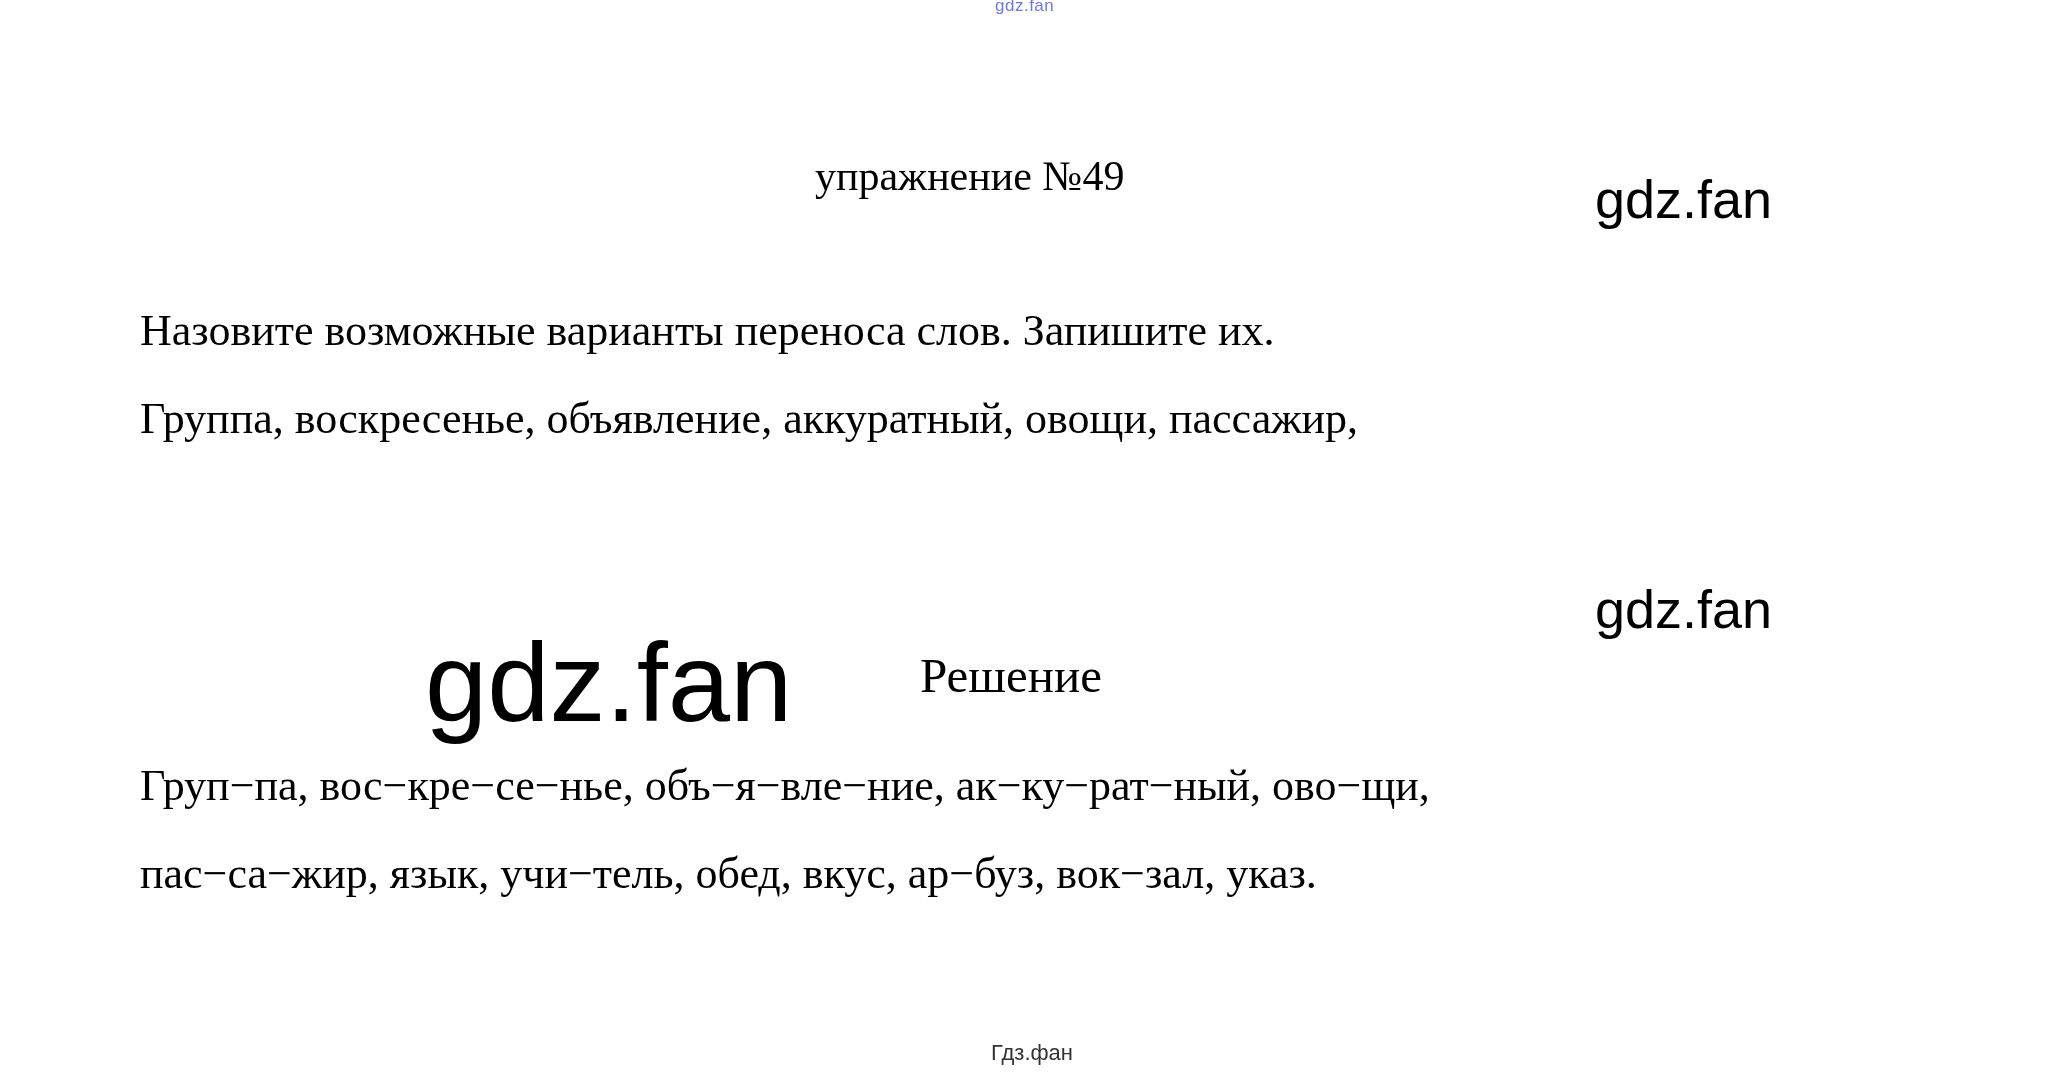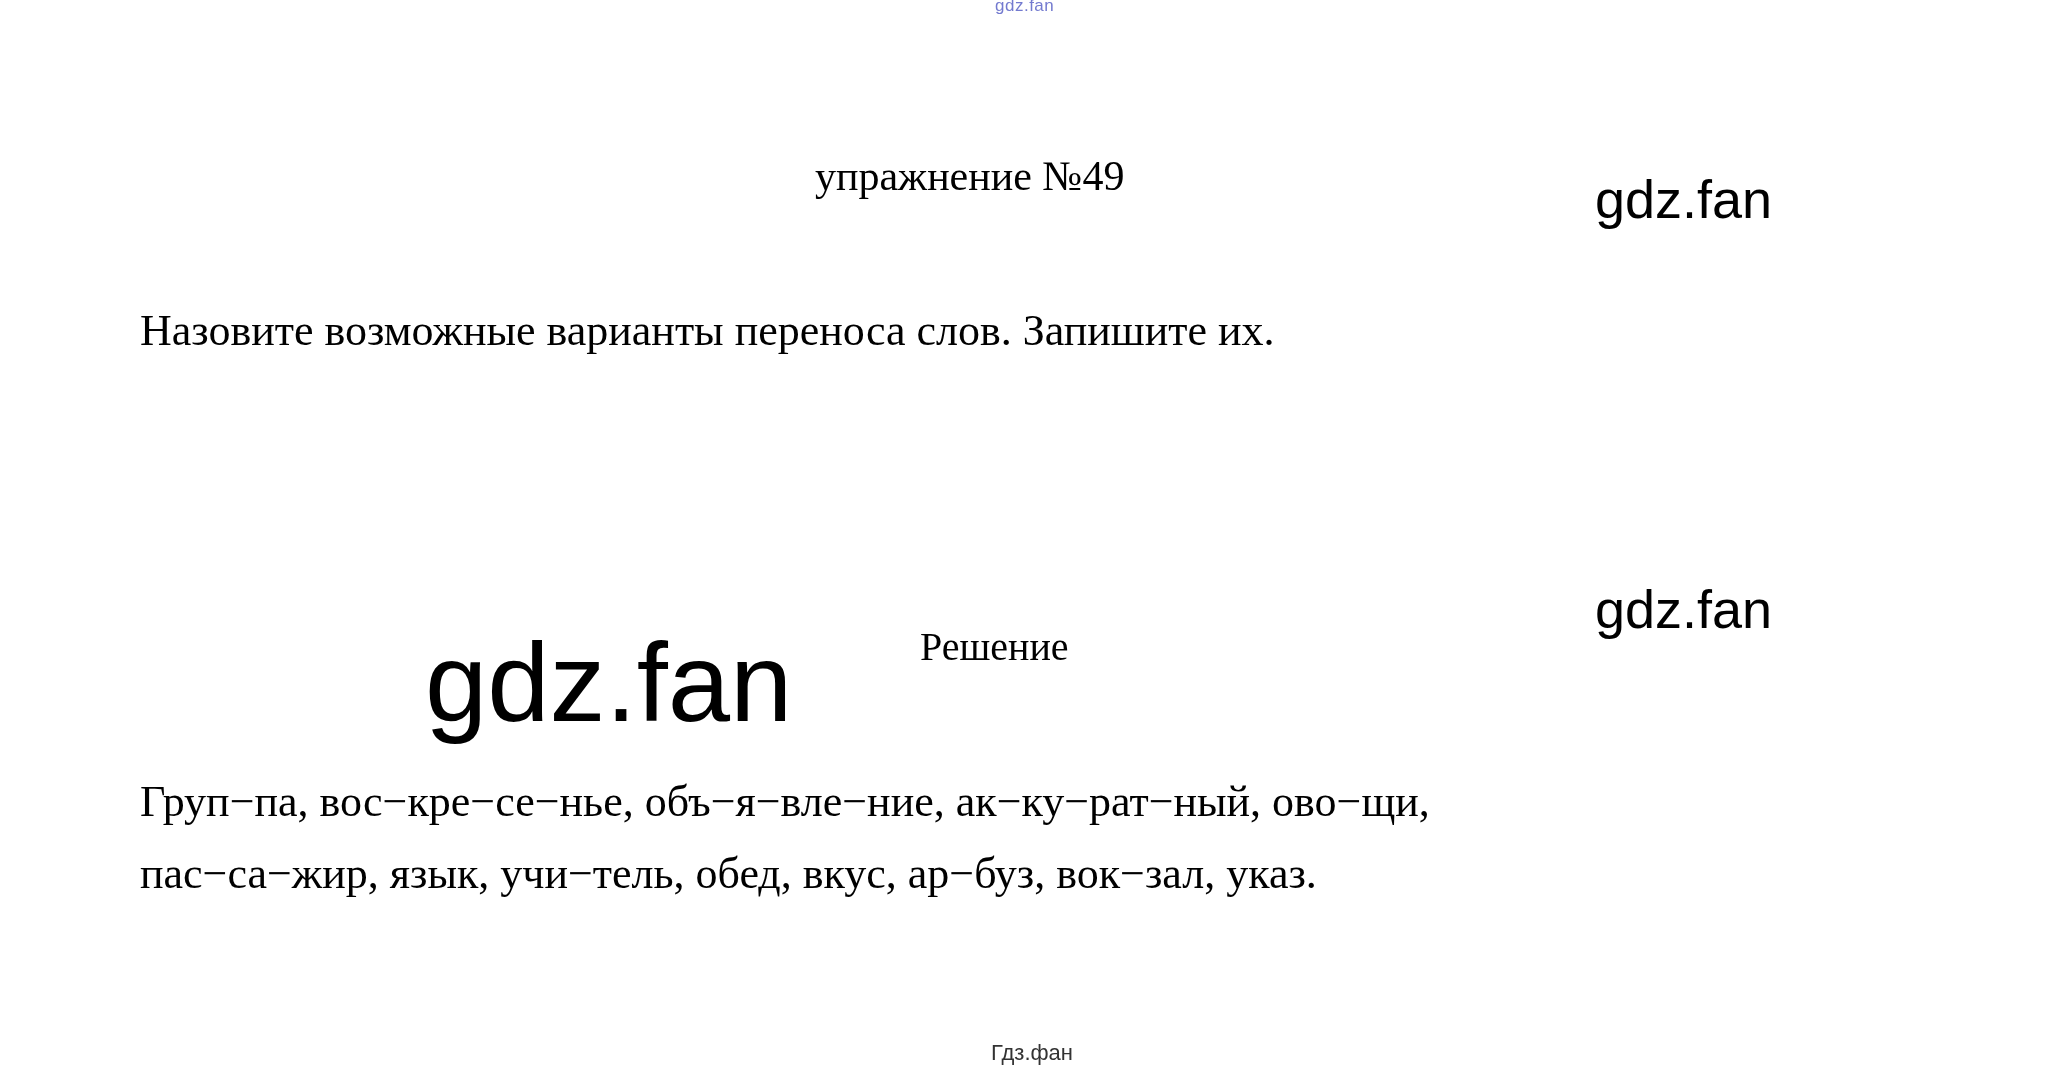--- a/index.html
+++ b/index.html
@@ -82,32 +82,32 @@
     white-space: nowrap;
     text-align: center;
   }
   .task-line.l1 { top: 305px; }
   .task-line.l2 { top: 393px; }
   .task-line.l3 { top: 481px; }
 
   .solution-label {
     position: absolute;
     left: 920px;
-    top: 623px;
-    font-size: 40px;
+    top: 647px;
+    font-size: 49px;
     white-space: nowrap;
   }
 
   .answer-line {
     position: absolute;
     left: 140px;
     font-size: 44px;
     white-space: nowrap;
   }
-  .answer-line.a1 { top: 776px; text-align: center; }
+  .answer-line.a1 { top: 760px; text-align: center; }
   .answer-line.a2 { top: 848px; }
 
   .footer {
     position: absolute;
     left: 7px;
     top: 1040px;
     width: 2050px;
     text-align: center;
     font-family: "Liberation Sans", sans-serif;
     font-size: 22px;
@@ -119,20 +119,21 @@
 
 <div class="page">
 
   <div class="wm-top">gdz.fan</div>
 
   <div class="title">упражнение №49</div>
 
   <div class="wm-right-1">gdz.fan</div>
 
   <div class="task-line l1">Назовите возможные варианты переноса слов. Запишите их.</div>
+  <div class="task-line l2">Группа, воскресенье, объявление, аккуратный, овощи, пассажир,</div>
 
   <div class="wm-right-2">gdz.fan</div>
 
   <div class="wm-big">gdz.fan</div>
 
   <div class="solution-label">Решение</div>
 
   <div class="answer-line a1">Груп−па, вос−кре−се−нье, объ−я−вле−ние, ак−ку−рат−ный, ово−щи,</div>
   <div class="answer-line a2">пас−са−жир, язык, учи−тель, обед, вкус, ар−буз, вок−зал, указ.</div>
 

